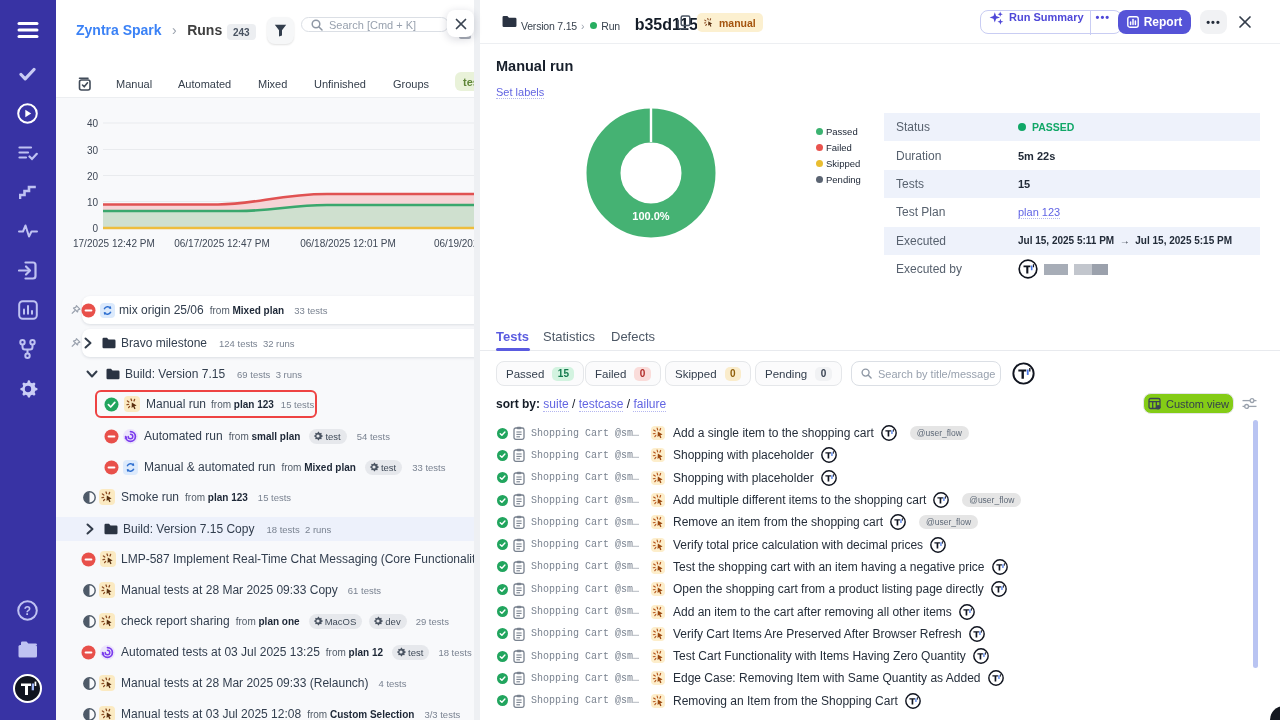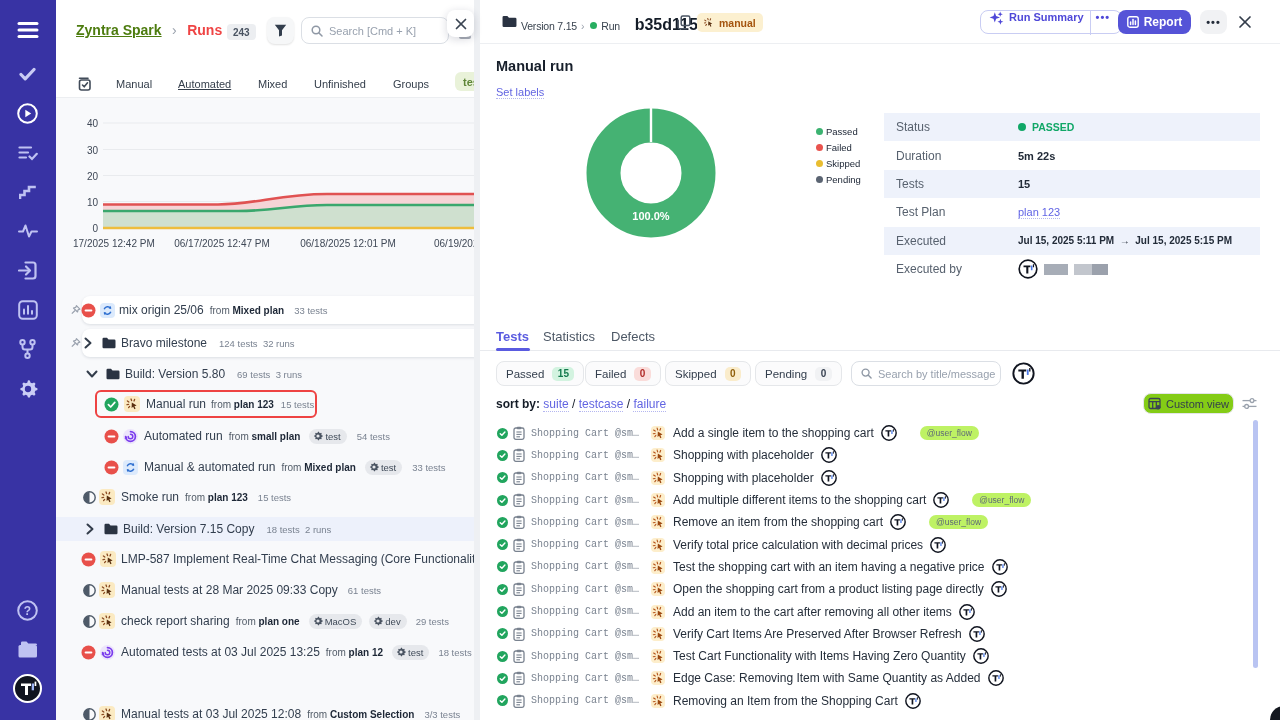--- a/index.html
+++ b/index.html
@@ -9,22 +9,22 @@
 
   
   #sidebar { position:absolute; left:0; top:0; width:56px; height:720px; background:#3833a4; z-index:10; }
   #sidebar .icn { position:absolute; left:0; width:55px; display:flex; justify-content:center; }
 
   
   #leftpanel { position:absolute; left:55px; top:0; width:419px; height:720px; background:#f8f9fb; }
   #lp-header { position:absolute; left:0; top:0; width:419px; height:63px; background:#fff; }
   #lp-tabs { position:absolute; left:0; top:63px; width:419px; height:35px; background:#fff; border-bottom:1px solid #eceef1; }
 
-  .crumb-gray { color:#4d7c0f; font-size:14px; font-weight:bold;text-decoration:underline; }
-  .crumb-dark { color:#ef4444; font-size:14px; font-weight:bold; }
+  .crumb-gray { color:#3b82f6; font-size:14px; font-weight:bold; }
+  .crumb-dark { color:#404040; font-size:14px; font-weight:bold; }
 
   .lrow { position:absolute; display:flex; align-items:center; }
   .lrow .t { font-size:12px; color:#323e4e; white-space:nowrap; }
   .lrow .from { font-size:10px; color:#525c68; margin-left:6px; white-space:nowrap; }
   .lrow .from b { color:#1d2736; }
   .lrow .meta { font-size:9.5px; color:#7a8391; margin-left:10px; white-space:nowrap; }
   .badge-sys { display:inline-flex; align-items:center; gap:2px; background:#e6e8ec; border-radius:9px; padding:2px 6px 2px 4px; font-size:9.5px; color:#3f4a58; margin-left:9px; white-space:nowrap; }
 
   
   #divider { position:absolute; left:474px; top:0; width:6px; height:720px; background:#eef0f3; }
@@ -39,21 +39,21 @@
   .itable .ilab { width:134px; padding-left:12px; font-size:12px; color:#57616e; flex:none; }
   .itable .ival { font-size:11px; color:#222b38; font-weight:bold; display:flex; align-items:center; white-space:nowrap; }
 
   .rtab { font-size:13px; color:#4d5866; white-space:nowrap; }
   .fbtn { display:inline-flex; align-items:center; height:25px; background:#fbfbfc; border:1px solid #e5e7ea; border-radius:8px; font-size:11.5px; color:#333e4d; padding:0 9px; white-space:nowrap; }
   .fbtn .cnt { margin-left:8px; font-size:10px; border-radius:5px; padding:1.5px 5.5px; font-weight:bold; }
 
   .trow { position:absolute; left:16px; height:22.3px; display:flex; align-items:center; width:760px; }
   .trow .mono { font-family:"Liberation Mono", monospace; font-size:10px; color:#79828f; margin-left:6px; width:108px; white-space:nowrap; overflow:hidden; flex:none; }
   .trow .tt { font-size:12px; color:#252e3a; margin-left:8px; white-space:nowrap; }
-  .trow .uf { margin-left:23px; background:#bef264; color:#5e6977; border-radius:8px; font-size:8.5px; padding:2px 7px; white-space:nowrap; }
+  .trow .uf { margin-left:13px; background:#e5e5e5; color:#5e6977; border-radius:8px; font-size:8.5px; padding:2px 7px; white-space:nowrap; }
 </style>
 </head>
 <body>
 
 <div id="sidebar">
 
   <div class="icn" style="top:21px;">
     <svg width="22" height="18" viewBox="0 0 22 18">
         <g stroke="#ffffff" stroke-width="3" stroke-linecap="round">
           <line x1="2" y1="2.5" x2="20" y2="2.5"></line>
@@ -167,21 +167,21 @@
       <span class="crumb-dark">Runs</span>
     </div>
     <div class="abs" style="left:172px;top:24px;background:#eceef1;border-radius:4px;padding:2.5px 6px;font-size:10px;font-weight:bold;color:#4a5462;">243</div>
 
     <div class="abs" style="left:212px;top:17px;width:27px;height:27px;background:#f6f7f8;border-radius:8px;box-shadow:0 1px 2px rgba(0,0,0,0.12);display:flex;align-items:center;justify-content:center;">
       <svg width="13" height="13" viewBox="0 0 13 13">
           <path d="M0.8 0.8 L12.2 0.8 L8 6.2 L8 11.5 L5 12.4 L5 6.2 Z" fill="#333e4d"></path>
         </svg>
     </div>
 
-    <div class="abs" style="left:246px;top:17px;width:148px;height:27px;background:#fff;border:1px solid #dbdfe5;border-radius:8px;display:flex;align-items:center;">
+    <div class="abs" style="left:246px;top:17px;width:148px;height:15px;background:#fff;border:1px solid #dbdfe5;border-radius:8px;display:flex;align-items:center;">
       <svg style="margin-left:9px;" width="12" height="12" viewBox="0 0 12 12">
           <circle cx="5" cy="5" r="3.8" stroke="#8f98a5" stroke-width="1.5" fill="none"></circle>
           <line x1="8" y1="8" x2="11" y2="11" stroke="#8f98a5" stroke-width="1.5" stroke-linecap="round"></line>
         </svg>
       <span style="margin-left:6px;font-size:11px;color:#98a1ae;white-space:nowrap;">Search [Cmd + K]</span>
     </div>
 
     <div class="abs" style="left:392px;top:10px;width:27px;height:27px;background:#fff;border-radius:8px;box-shadow:0 2px 8px rgba(20,30,60,0.18);display:flex;align-items:center;justify-content:center;z-index:5;">
       <svg width="12" height="12" viewBox="0 0 12 12">
           <g stroke="#3a4452" stroke-width="1.7" stroke-linecap="round">
@@ -195,21 +195,21 @@
   <div id="lp-tabs" style="overflow:hidden;">
     <div class="abs" style="left:22px;top:14px;">
       <svg width="15" height="14" viewBox="0 0 15 14">
           <rect x="2.5" y="3" width="10.5" height="10" rx="2" stroke="#414b59" stroke-width="1.6" fill="none"></rect>
           <path d="M2.5 1.2 L11 1.2" stroke="#414b59" stroke-width="1.6" stroke-linecap="round"></path>
           <path d="M5.5 8 L7.2 9.8 L10.5 5.8" stroke="#414b59" stroke-width="1.6" fill="none" stroke-linecap="round" stroke-linejoin="round"></path>
         </svg>
     </div>
     <div class="abs" style="top:15px;left:0;width:419px;font-size:11px;color:#343e4b;">
       <span style="position:absolute;left:61px;">Manual</span>
-      <span style="position:absolute;left:123px;text-decoration:underline;">Automated</span>
+      <span style="position:absolute;left:123px;">Automated</span>
       <span style="position:absolute;left:203px;">Mixed</span>
       <span style="position:absolute;left:259px;">Unfinished</span>
       <span style="position:absolute;left:338px;">Groups</span>
     </div>
     <div class="abs" style="left:400px;top:9px;width:30px;height:19px;background:#e9f2d9;border-radius:6px;display:flex;align-items:center;padding-left:8px;font-size:11px;font-weight:bold;color:#5e8637;">tes</div>
   </div>
   <div id="lp-chart" class="abs" style="left:0;top:98px;width:419px;height:195px;">
     <svg width="419" height="195" viewBox="0 0 419 195">
       <g stroke="#e9ebee" stroke-width="1">
         <line x1="48" y1="25" x2="419" y2="25"></line>
@@ -288,21 +288,21 @@
       <span class="meta" style="margin-left:12px;">124 tests&nbsp;&nbsp;32 runs</span>
     </div>
 
     <div class="lrow" style="left:31px;top:67px;height:28px;">
       <svg width="12" height="8" viewBox="0 0 12 8" style="margin-right:8px;">
           <path d="M1.5 1.5 L6 6.5 L10.5 1.5" stroke="#333d4b" stroke-width="2" fill="none" stroke-linecap="round" stroke-linejoin="round"></path>
         </svg>
       <svg width="14" height="12" viewBox="0 0 14 12" style="margin-right:5px;">
           <path d="M0.5 2 Q0.5 0.8 1.7 0.8 L5 0.8 L6.5 2.5 L12.3 2.5 Q13.5 2.5 13.5 3.7 L13.5 10 Q13.5 11.2 12.3 11.2 L1.7 11.2 Q0.5 11.2 0.5 10 Z" fill="#2a3342"></path>
         </svg>
-      <span class="t">Build: Version 5.80</span>
+      <span class="t">Build: Version 7.15</span>
       <span class="meta" style="margin-left:12px;">69 tests&nbsp;&nbsp;3 runs</span>
     </div>
 
     <div class="abs" style="left:40px;top:97px;width:222px;height:28px;border:2px solid #ee4343;border-radius:6px;"></div>
     <div class="lrow" style="left:49px;top:97px;height:28px;">
       <svg width="15" height="15" viewBox="0 0 15 15" style="margin-right:5px;">
           <circle cx="7.5" cy="7.5" r="7" fill="#21a55e"></circle>
           <path d="M4.4 7.7 L6.7 10 L10.8 5.4" stroke="#fff" stroke-width="1.7" fill="none" stroke-linecap="round" stroke-linejoin="round"></path>
         </svg>
       <svg width="16" height="16" viewBox="0 0 16 16" style="margin-right:6px;">
@@ -473,20 +473,39 @@
           <path d="M1.2 9.2 L3.7 7.2 L4.4 10 Z" fill="#7a3bed"></path>
         </svg>
       <span class="t">Automated tests at 03 Jul 2025 13:25</span>
       <span class="from">from <b>plan 12</b></span>
       <span class="badge-sys"><svg width="10" height="10" viewBox="0 0 24 24">
             <path fill="#4a5462" d="M12 1.5l2.2 .4 .9 2.5 1.9 .8 2.4-1 1.6 1.6-1 2.4 .8 1.9 2.5 .9 0 2.2-2.5 .9-.8 1.9 1 2.4-1.6 1.6-2.4-1-1.9 .8-.9 2.5-2.2 0-.9-2.5-1.9-.8-2.4 1-1.6-1.6 1-2.4-.8-1.9-2.5-.9 0-2.2 2.5-.9 .8-1.9-1-2.4 1.6-1.6 2.4 1 1.9-.8zM12 8.2a3.8 3.8 0 1 0 0 7.6 3.8 3.8 0 0 0 0-7.6z"></path>
           </svg>test</span>
       <span class="meta" style="margin-left:9px;">18 tests</span>
     </div>
 
+    <div class="lrow" style="left:28px;top:376px;height:28px;">
+      <svg width="13" height="13" viewBox="0 0 13 13" style="margin-right:3px;">
+          <circle cx="6.5" cy="6.5" r="5.7" fill="none" stroke="#4e5a68" stroke-width="1.4"></circle>
+          <path d="M6.5 0.8 A5.7 5.7 0 0 0 6.5 12.2 Z" fill="#4e5a68"></path>
+        </svg>
+      <svg width="16" height="16" viewBox="0 0 16 16" style="margin-right:6px;">
+          <rect width="16" height="16" rx="4" fill="#fbeac2"></rect>
+          <g stroke="#8a4a20" stroke-width="1.3" stroke-linecap="round">
+            <line x1="7" y1="3" x2="7.6" y2="4.6"></line>
+            <line x1="3.4" y1="5" x2="4.8" y2="6"></line>
+            <line x1="3" y1="8.6" x2="4.6" y2="8.4"></line>
+            <line x1="4.6" y1="11.6" x2="5.6" y2="10.4"></line>
+            <line x1="10.6" y1="3.4" x2="10" y2="5"></line>
+          </g>
+          <path d="M7.8 6.6 L12.6 9.4 L10.4 10.2 L11.6 12.6 L10.4 13.2 L9.2 10.8 L7.6 12 Z" fill="#5a3010"></path>
+        </svg>
+      <span class="t">Manual tests at 28 Mar 2025 09:33 (Relaunch)</span>
+      <span class="meta">4 tests</span>
+    </div>
 
     <div class="lrow" style="left:28px;top:407px;height:28px;">
       <svg width="13" height="13" viewBox="0 0 13 13" style="margin-right:3px;">
           <circle cx="6.5" cy="6.5" r="5.7" fill="none" stroke="#4e5a68" stroke-width="1.4"></circle>
           <path d="M6.5 0.8 A5.7 5.7 0 0 0 6.5 12.2 Z" fill="#4e5a68"></path>
         </svg>
       <svg width="16" height="16" viewBox="0 0 16 16" style="margin-right:6px;">
           <rect width="16" height="16" rx="4" fill="#fbeac2"></rect>
           <g stroke="#8a4a20" stroke-width="1.3" stroke-linecap="round">
             <line x1="7" y1="3" x2="7.6" y2="4.6"></line>

